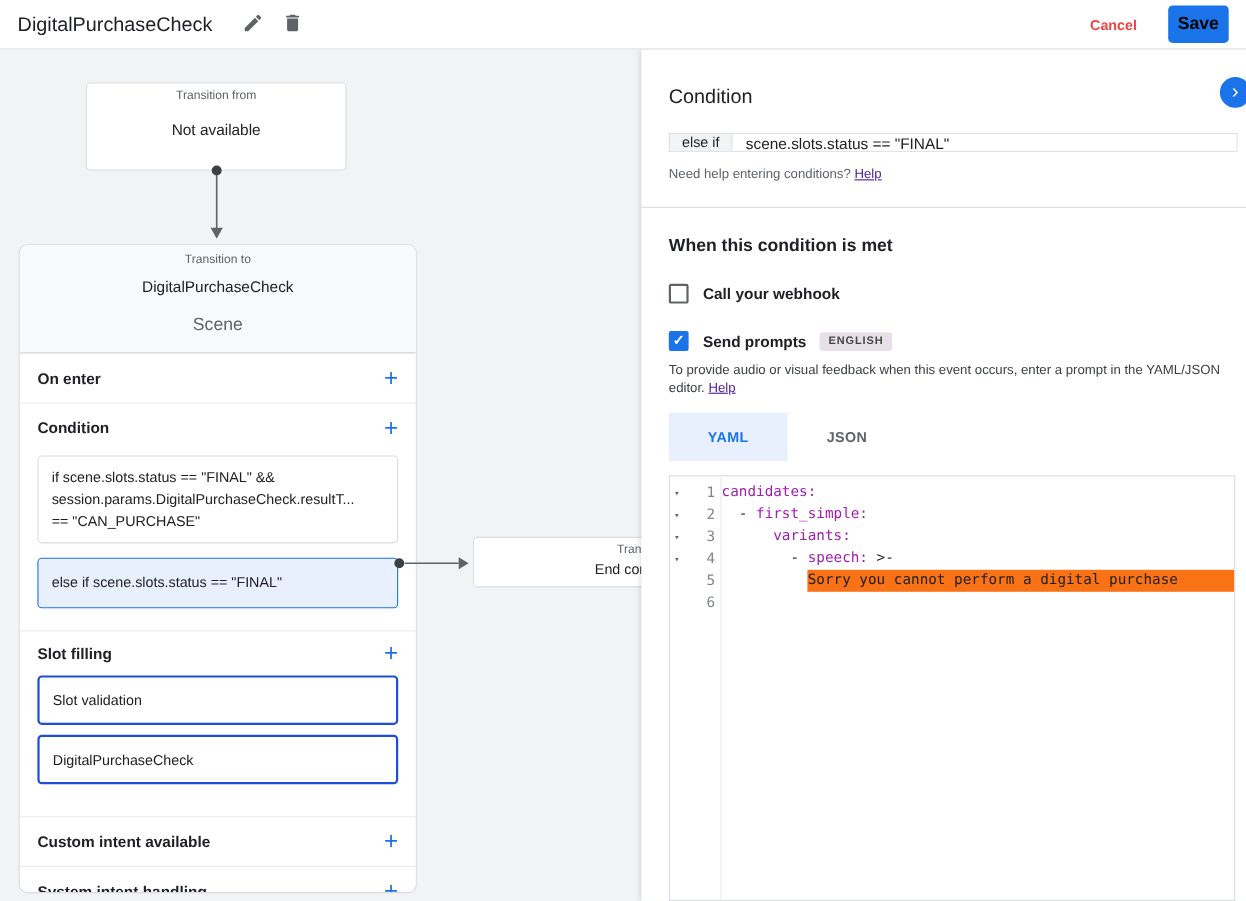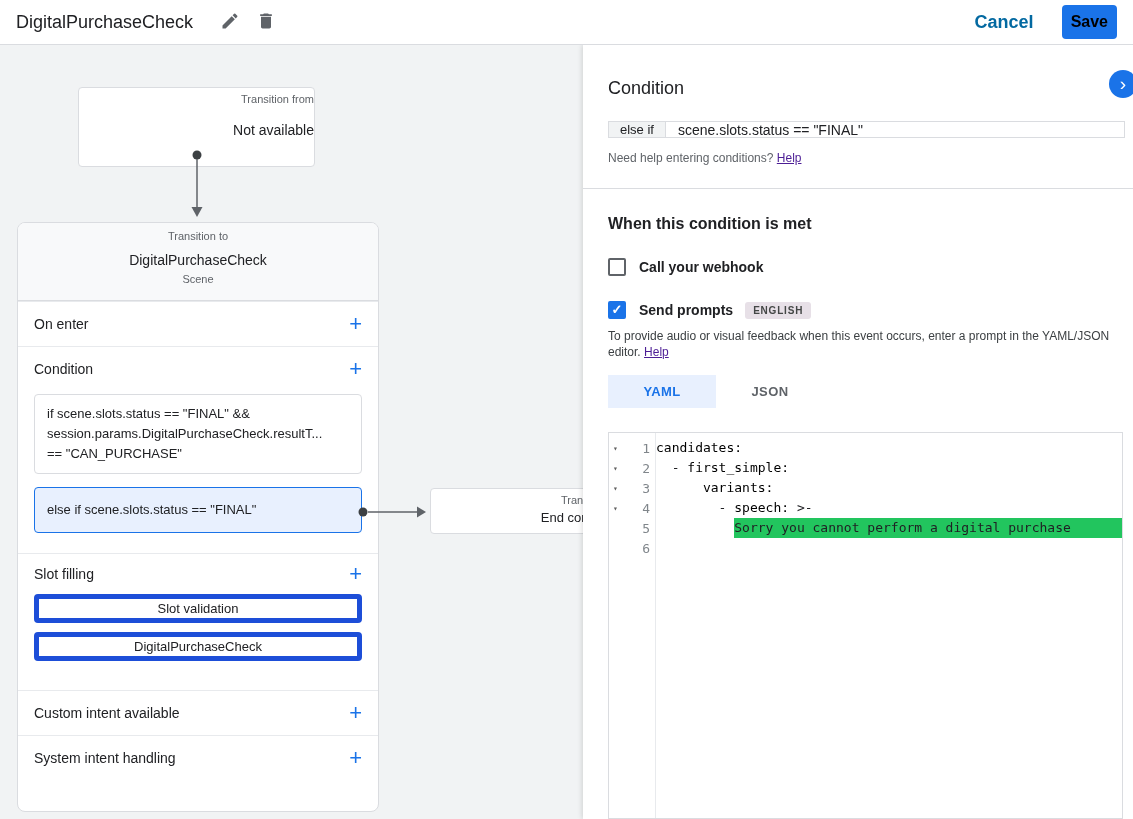--- a/index.html
+++ b/index.html
@@ -7,56 +7,56 @@
   .screen { position:relative; width:1133px; height:819px; overflow:hidden; background:#fff; }
 
   
   .topbar { position:absolute; top:0; left:0; right:0; height:45px; background:#fff;
             border-bottom:1px solid #dadce0; display:flex; align-items:center; padding:0 16px; z-index:10; }
   .page-title { font-size:18px; color:#202124; margin-right:20px; }
   .icon-btn { background:none; border:none; width:34px; height:34px; display:flex; align-items:center;
               justify-content:center; cursor:pointer; margin-right:2px; }
   .icon-btn svg { fill:#5f6368; }
   .spacer { flex:1; }
-  .btn-cancel { background:none; border:none; color:#0369a1; font-size:18px; font-weight:bold;
+  .btn-cancel { background:none; border:none; color:#ef4444; font-size:13px; font-weight:bold;
                 font-family:inherit; margin-right:28px; cursor:pointer; }
   .btn-save { background:#1a73e8; border:none; color:#000000; font-size:16px; font-weight:bold;
               font-family:inherit; padding:8px 9px; border-radius:4px; cursor:pointer; }
 
   
   .canvas { position:absolute; top:45px; left:0; right:0; bottom:0; background:#f1f3f4; }
   .connectors { position:absolute; left:0; top:0; z-index:3; pointer-events:none; }
   .node { position:absolute; background:#fff; border:1px solid #dadce0; border-radius:4px; text-align:center; z-index:2; }
-  .from-node { left:78px; top:42px; width:237px; height:80px;text-align:right; }
+  .from-node { left:78px; top:30px; width:237px; height:80px; }
   .node-label { font-size:11px; color:#5f6368; padding-top:5px; }
   .from-node .node-value { font-size:14px; color:#202124; margin-top:17px; }
   .end-node { left:430px; top:443px; width:322px; height:46px; }
   .end-node .node-value { font-size:13px; color:#202124; margin-top:4px; }
 
   .scene-card { position:absolute; left:17px; top:177px; width:362px; height:590px; background:#fff;
                 border:1px solid #dadce0; border-radius:8px; overflow:hidden; z-index:2; }
   .scene-head { background:#f8f9fa; border-bottom:1px solid #dadce0; text-align:center; padding:7px 0 15px; }
   .sh-label { font-size:11px; color:#5f6368; }
   .sh-title { font-size:14px; color:#202124; margin-top:10px; }
-  .sh-type  { font-size:11px; color:#5f6368; margin-top:5px; }
+  .sh-type  { font-size:16px; color:#5f6368; margin-top:19px; }
   .sec { border-top:1px solid #e8eaed; }
   .sec:first-of-type { border-top:none; }
   .sec-row { display:flex; align-items:center; justify-content:space-between; padding:0 16px; height:44px; }
   .sec-row.slim { height:40px; }
-  .sec-label { font-size:14px; color:#202124; }
+  .sec-label { font-size:14px; color:#202124;font-weight:bold; }
   .plus { color:#1a73e8; font-size:22px; font-weight:normal; background:none; border:none;
           cursor:pointer; line-height:1; font-family:inherit; }
   .cond-box { margin:3px 16px 0; border:1px solid #dadce0; border-radius:4px; padding:9px 12px;
               font-size:13px; line-height:20px; color:#202124; background:#fff; cursor:pointer;
               overflow:hidden; white-space:nowrap; }
   .cond-box.selected { margin-top:13px; background:#e8f0fe; border-color:#1a73e8; position:relative;
                        padding:12px; }
   .sec-pad { padding-bottom:20px; }
-  .slot-box { margin:0 16px 9px; border:5px solid #1d4ed8; border-radius:4px; padding:2px 12px;
-              font-size:13px; color:#202124; background:#fff; cursor:pointer;text-align:center; }
+  .slot-box { margin:0 16px 9px; border:2px solid #1d4ed8; border-radius:4px; padding:13px 12px;
+              font-size:13px; color:#202124; background:#fff; cursor:pointer; }
 
   
   .panel { position:absolute; left:583px; top:45px; right:0; bottom:0; background:#fff; z-index:5;
            box-shadow:-1px 0 5px rgba(0,0,0,.14); padding:0 8px 0 25px; }
   .collapse-btn { position:absolute; top:25px; right:-4px; width:28px; height:28px; border-radius:50%;
                   background:#1a73e8; border:none; color:#fff; font-size:19px; line-height:26px;
                   cursor:pointer; text-align:center; padding:0; }
   .panel-title { margin-top:33px; font-size:18px; color:#202124; font-weight:normal; }
   .cond-row { display:flex; margin-top:22px; height:17px; border:1px solid #dadce0; background:#fff; }
   .cond-prefix { background:#f1f3f4; border-right:1px solid #dadce0; padding:0 11px; font-size:13px;
@@ -70,34 +70,34 @@
   .check-row { display:flex; align-items:center; margin-top:25px; }
   .checkbox { width:18px; height:18px; border:2px solid #5f6368; border-radius:2px; background:#fff;
               cursor:pointer; flex:none; }
   .checkbox.checked { border-color:#1a73e8; background:#1a73e8; color:#fff; font-size:13px;
                       font-weight:bold; line-height:14px; text-align:center; }
   .check-label { margin-left:13px; font-size:14px; font-weight:bold; color:#202124; cursor:pointer; }
   .badge { margin-left:12px; background:#e7e0e7; color:#444746; font-size:10px; font-weight:bold;
            letter-spacing:.8px; padding:3px 8px; border-radius:3px; }
   .hint { margin-top:9px; font-size:12px; line-height:16px; color:#3c4043; width:508px; }
   .tabs { display:flex; margin-top:15px; }
-  .tab { width:108px; height:33px; display:flex; align-items:center; justify-content:center;
+  .tab { width:108px; height:44px; display:flex; align-items:center; justify-content:center;
          font-size:13px; font-weight:bold; letter-spacing:.4px; color:#5f6368; cursor:pointer; }
   .tab.active { background:#e8f0fe; color:#1a73e8; }
 
   .editor { position:absolute; left:25px; right:10px; top:387px; bottom:0; border:1px solid #dadce0;
             background:#fff; display:flex; font-family:"DejaVu Sans Mono", monospace; overflow:hidden; }
   .gutter { width:47px; border-right:1px solid #e8eaed; padding-top:5px; flex:none; }
   .g-row { height:20px; display:flex; align-items:center; padding:0 5px 0 4px; }
   .fold { width:14px; font-size:8px; color:#616161; cursor:pointer; }
   .lnum { flex:1; text-align:right; font-size:13px; color:#80868b; }
   .code-col { flex:1; padding-top:5px; cursor:text; }
   .c-row { height:20px; display:flex; white-space:pre; font-size:13px; line-height:20px; color:#202124; }
-  .key { color:#000000; }
-  .sel { background:#22c55e; flex:1; }
+  .key { color:#a21caf; }
+  .sel { background:#f97316; flex:1; }
 </style>
 </head>
 <body>
 
 <div class="screen">
 
   <header class="topbar">
     <div class="page-title">DigitalPurchaseCheck</div>
     <button class="icon-btn">
       <span>

